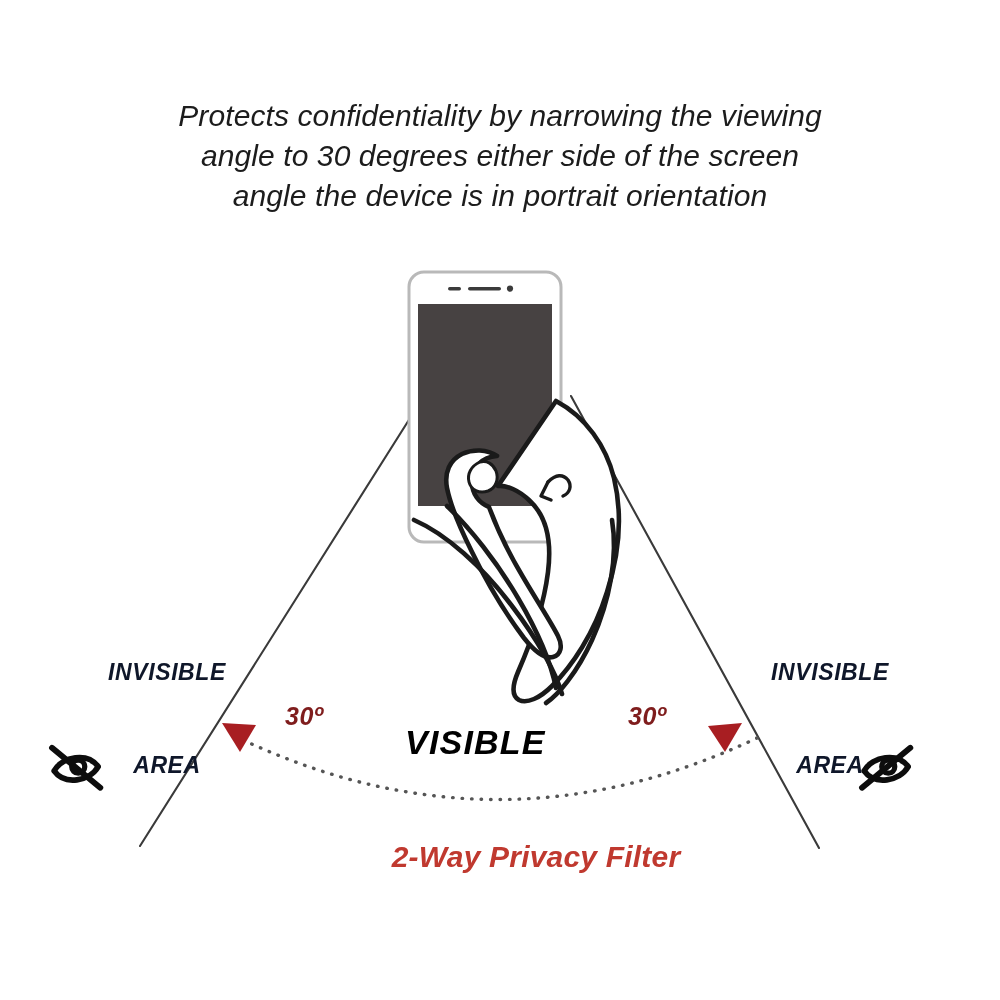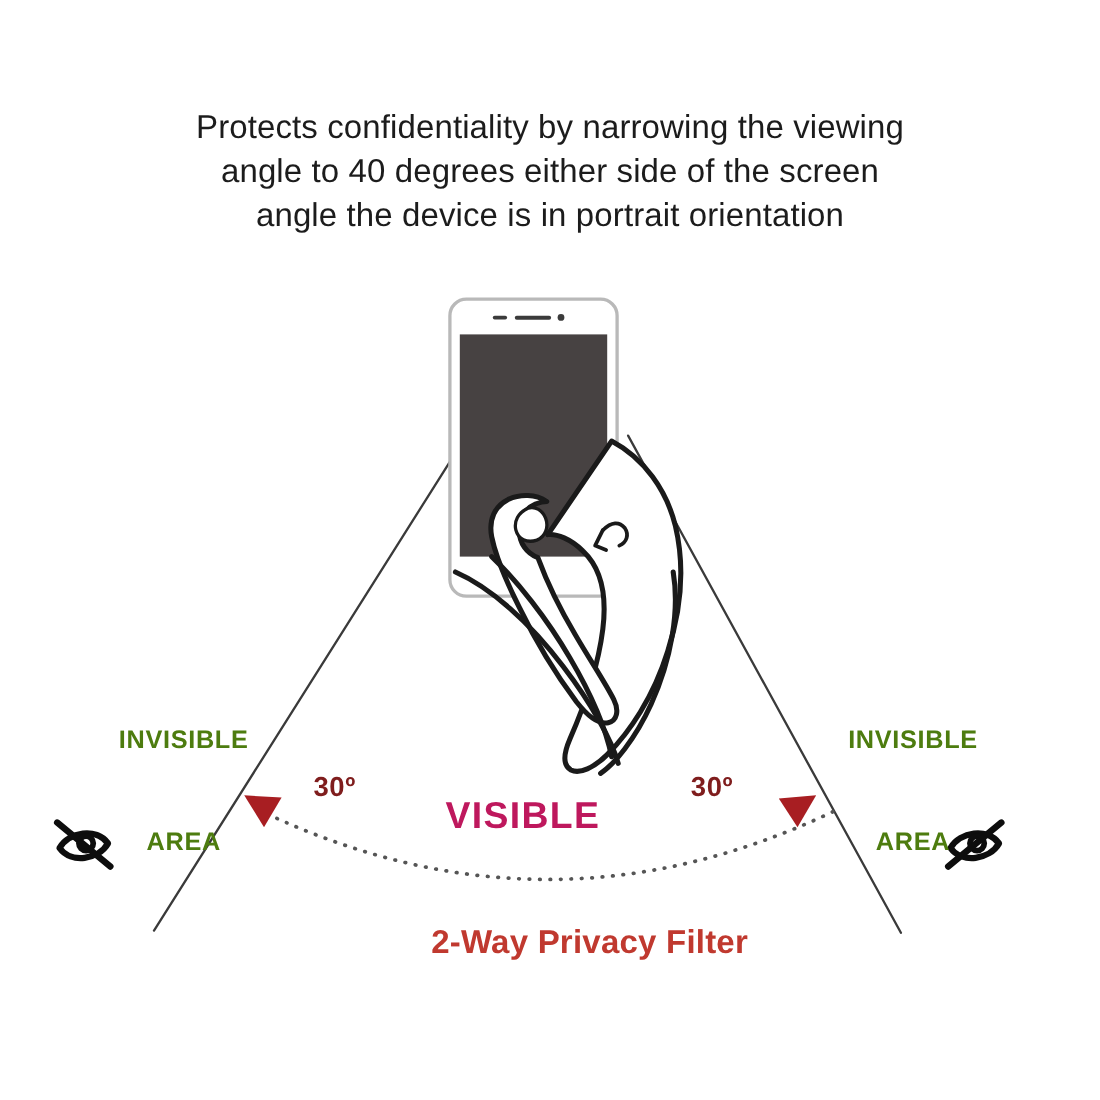--- a/index.html
+++ b/index.html
@@ -16,20 +16,21 @@
     font-family: "Liberation Sans", sans-serif;
     color: #1a1a1a;
   }
 
   #stage {
     position: absolute;
     left: 0;
     top: 0;
     width: 1000px;
     height: 1000px;
+    font-style: italic;
   }
 
   
   .headline {
     position: absolute;
     left: 60px;
     top: 96px;
     width: 880px;
     text-align: center;
     font-size: 30px;
@@ -52,21 +53,21 @@
   
   .lbl {
     position: absolute;
     white-space: pre;
   }
   .invisible-area {
     font-size: 23px;
     line-height: 31px;
     font-weight: 700;
     letter-spacing: 0.6px;
-    color: #4d7c0f;
+    color: #0f172a;
     text-align: center;
     width: 210px;
   }
   #inv-left  { left: 62px;  top: 595px; }
   #inv-right { left: 725px; top: 595px; }
   .invisible-area .ln { display: block; }
 
   .deg {
     font-size: 25px;
     font-weight: 700;
@@ -75,21 +76,21 @@
   }
   #deg-left  { left: 285px; top: 702px; }
   #deg-right { left: 628px; top: 702px; }
 
   #visible-label {
     left: 405px;
     top: 723px;
     font-size: 34px;
     font-weight: 700;
     letter-spacing: 1.2px;
-    color: #be185d;
+    color: #000000;
   }
 
   #caption {
     position: absolute;
     left: 0;
     top: 840px;
     width: 1000px;
     text-align: center;
     font-size: 30px;
     font-weight: 700;
@@ -98,21 +99,21 @@
     padding-left: 36px;
   }
 </style>
 </head>
 <body>
 
 <div id="stage">
 
   <div class="headline">
     <span class="ln">Protects confidentiality by narrowing the viewing</span>
-    <span class="ln">angle to 40 degrees either side of the screen</span>
+    <span class="ln">angle to 30 degrees either side of the screen</span>
     <span class="ln">angle the device is in portrait orientation</span>
   </div>
 
   <svg id="art" viewBox="0 0 1000 1000">
 
     <g>
       <line x1="424" y1="396" x2="140" y2="846" stroke="#3a3a3a" stroke-width="2.1" stroke-linecap="round"></line>
       <line x1="571" y1="396" x2="819" y2="848" stroke="#3a3a3a" stroke-width="2.1" stroke-linecap="round"></line>
     </g>
 

